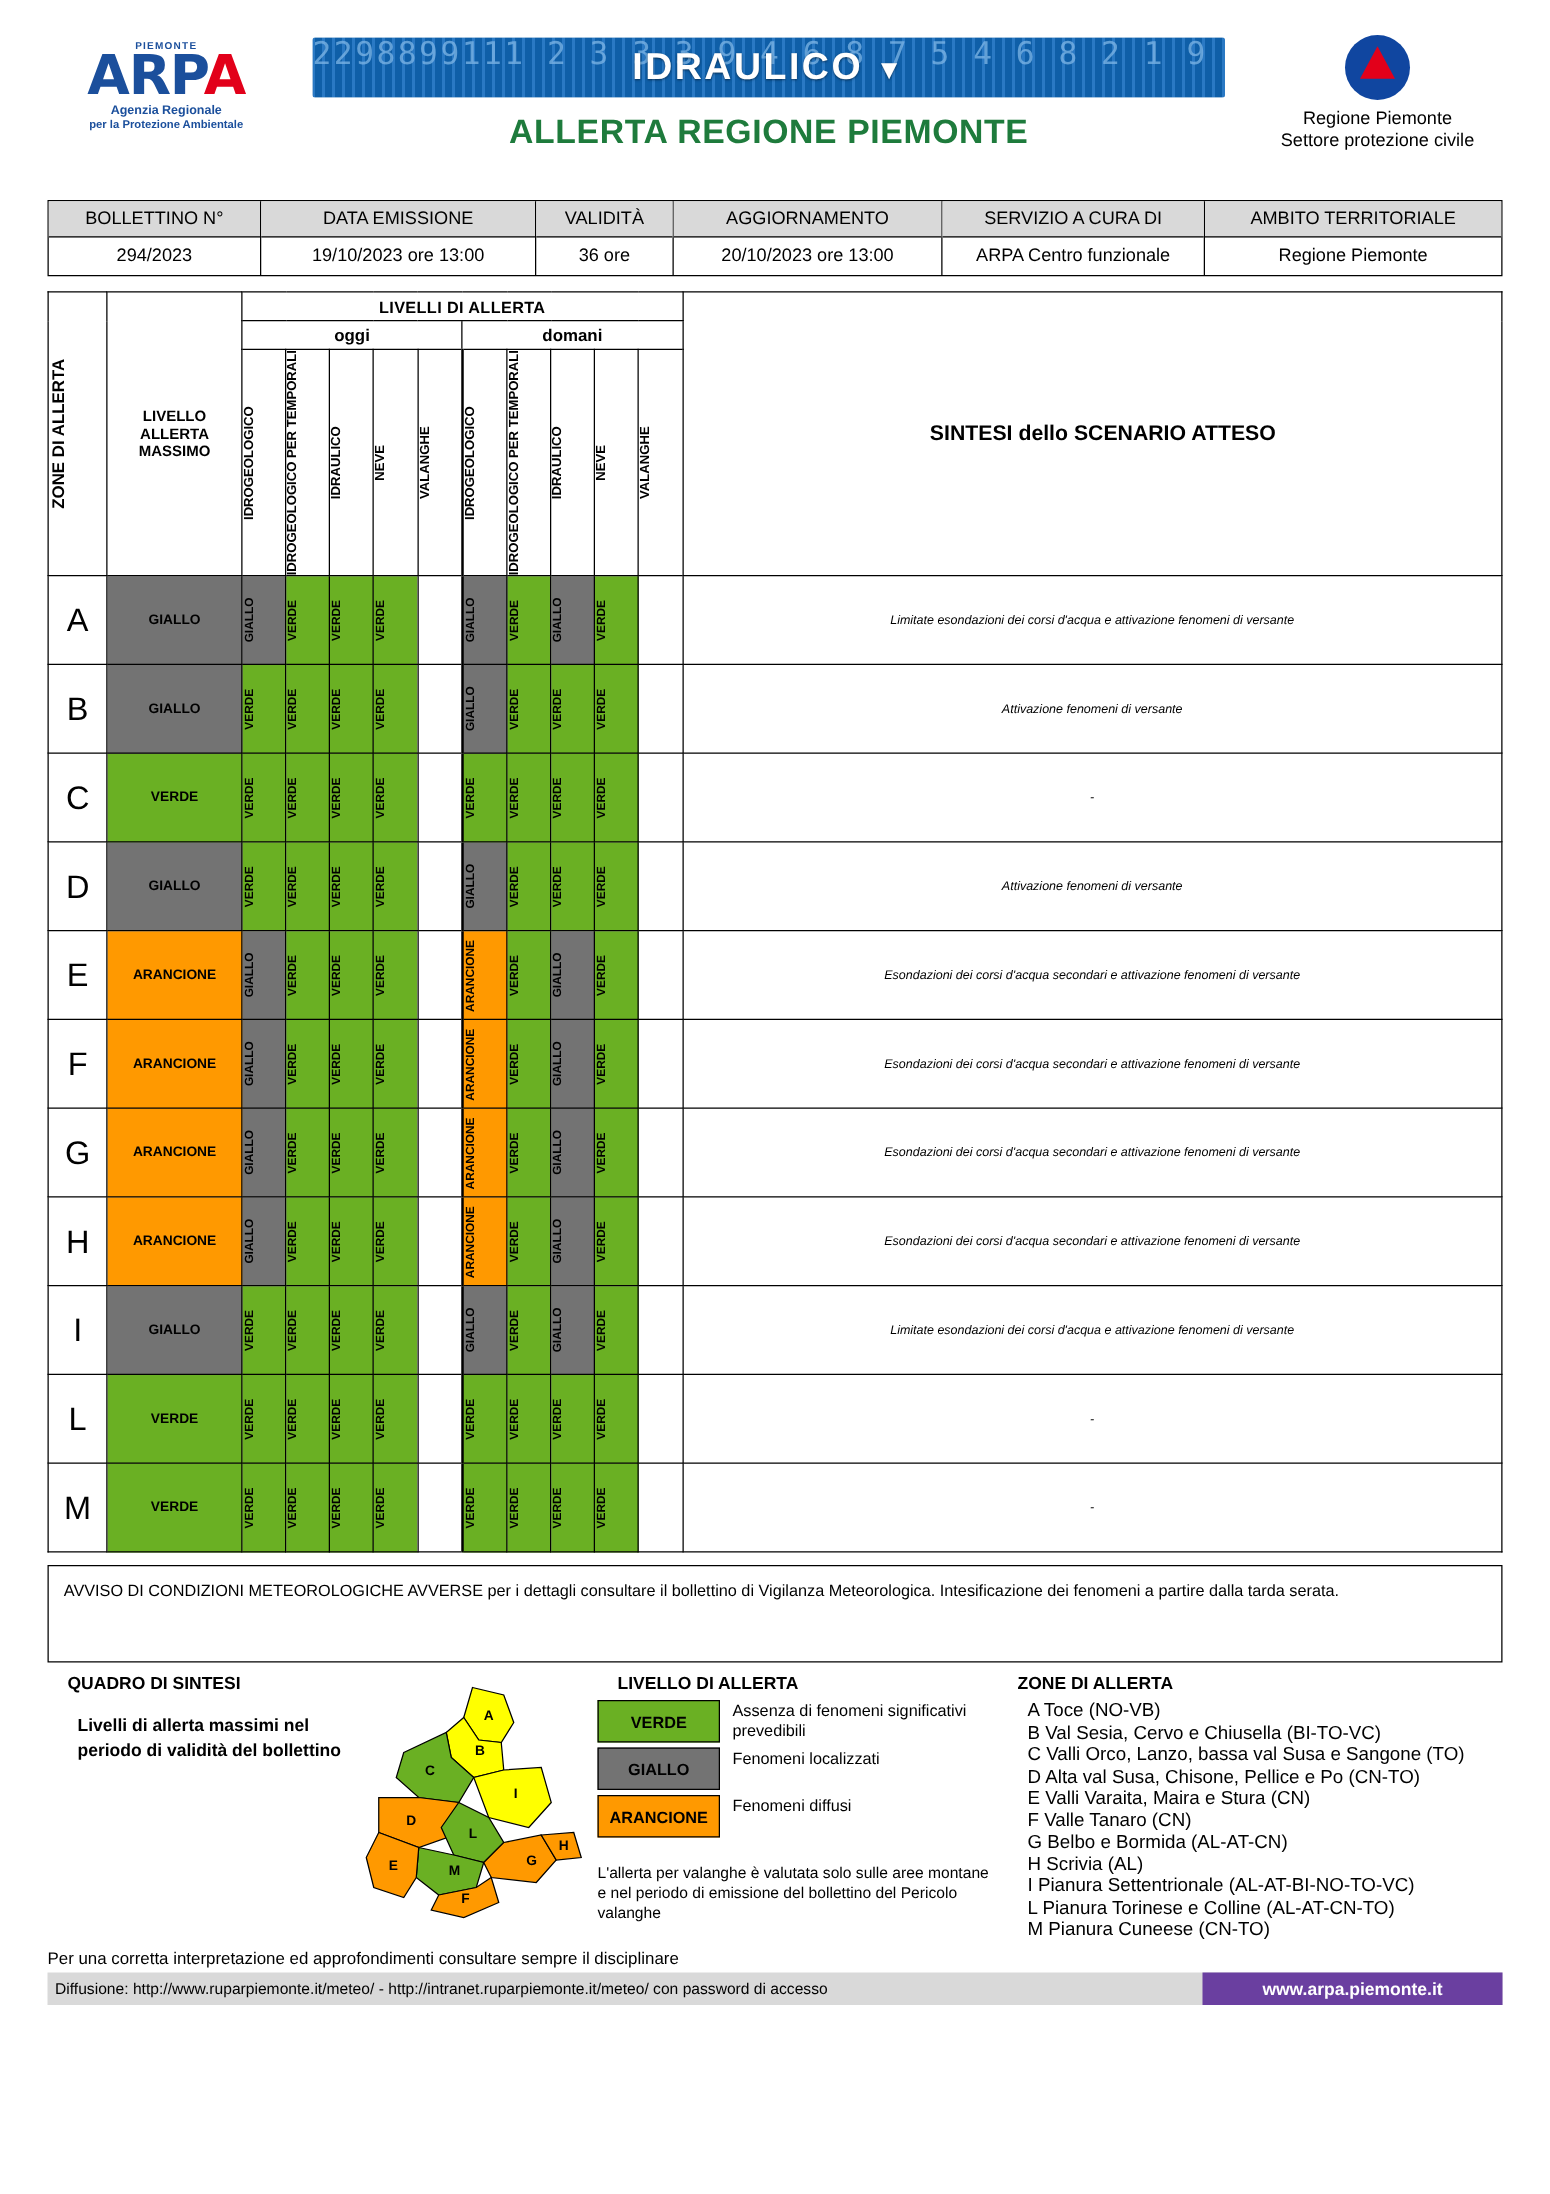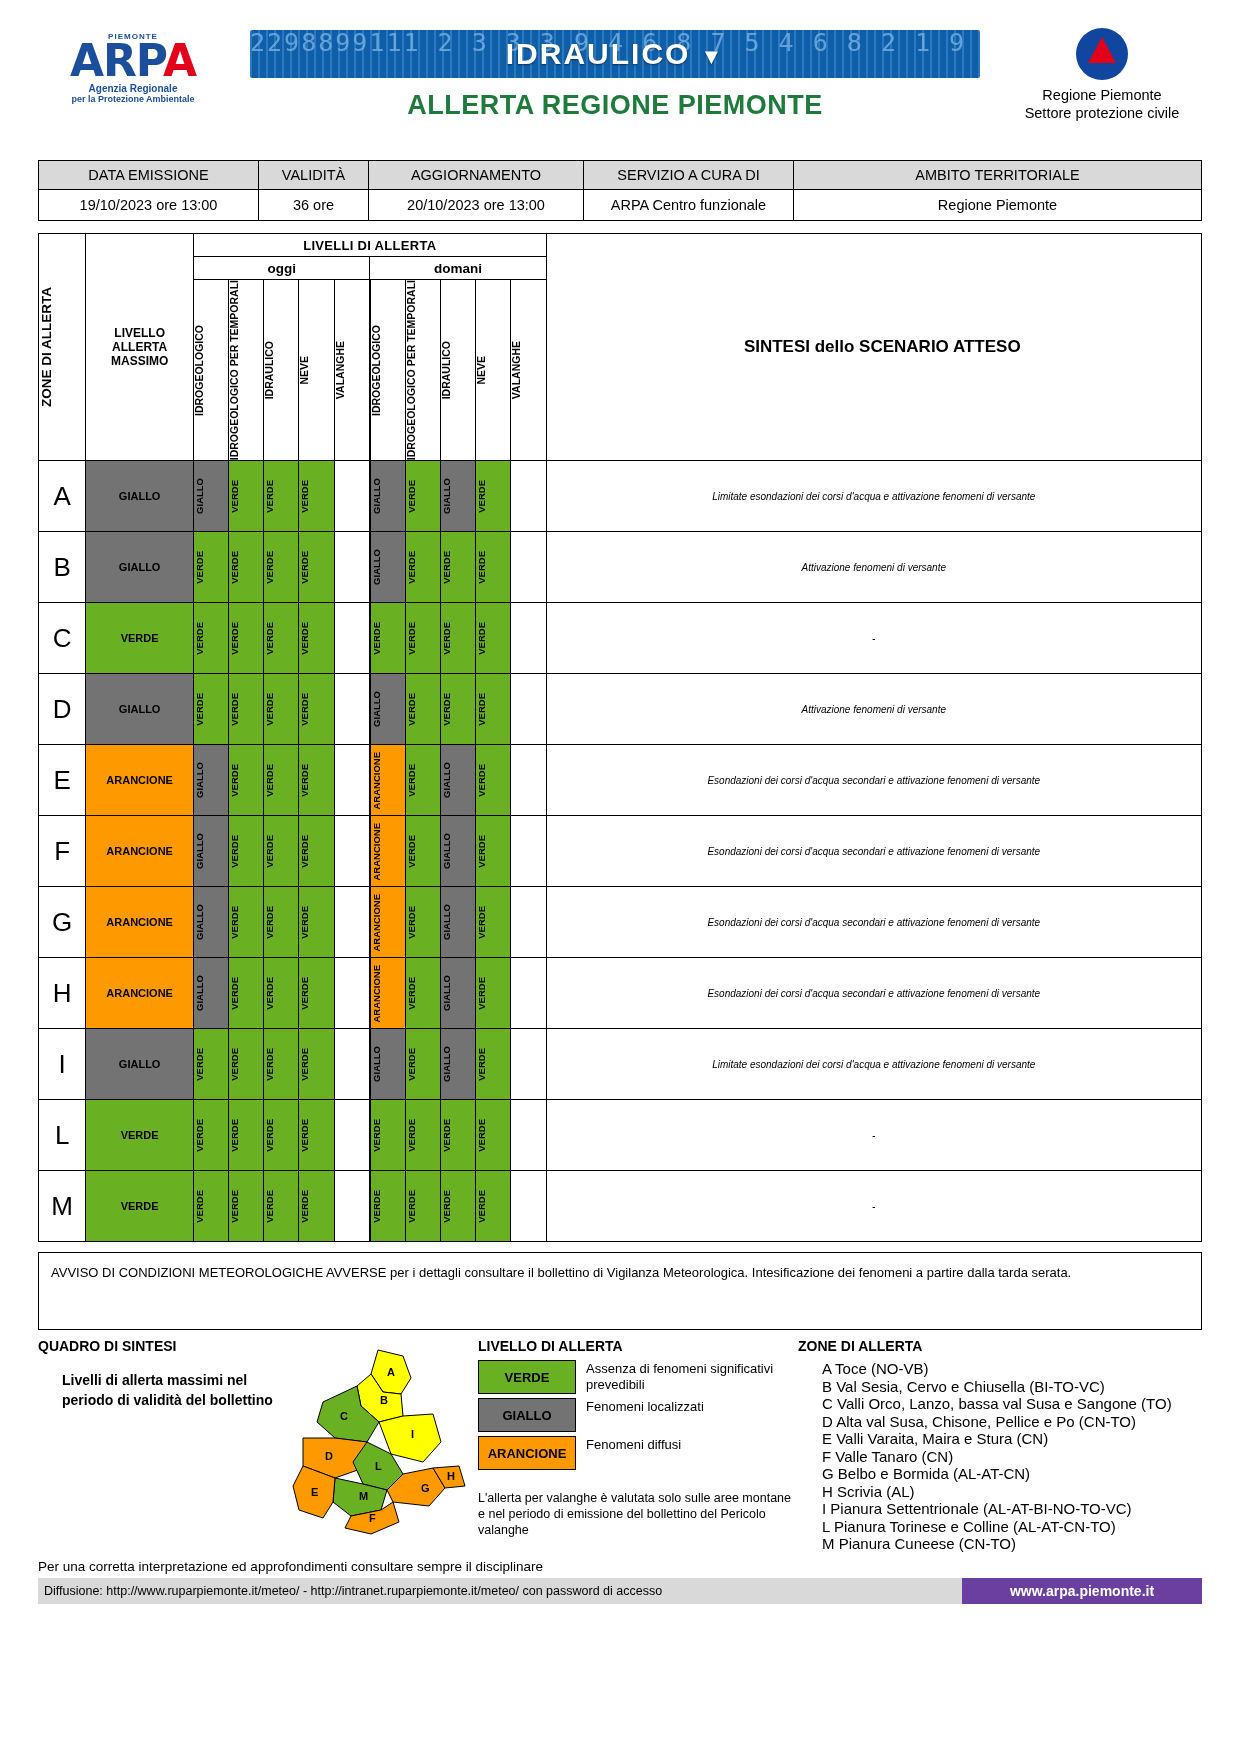--- a/index.html
+++ b/index.html
@@ -79,21 +79,21 @@
 
   
   .avviso{margin:10px 38px 0 38px;border:1px solid #000;padding:10px 12px;font-size:13px;line-height:19px;text-align:justify;min-height:56px;}
 
   
   .bottom{margin:8px 38px 0 38px;display:flex;gap:0;}
   .b-col1{width:240px;flex:0 0 240px;}
   .b-col2{width:200px;flex:0 0 200px;position:relative;}
   .b-col3{width:320px;flex:0 0 320px;}
   .b-col4{flex:1;}
-  .b-title{font-size:14px;font-weight:bold;}
+  .b-title{font-size:14px;font-weight:bold;margin-left:16px;}
   .quadro-text{font-size:14px;font-weight:bold;line-height:20px;margin-top:16px;margin-left:24px;}
   .legend-row{display:flex;align-items:flex-start;margin-bottom:4px;}
   .legend-box{width:96px;height:32px;border:1px solid #000;display:flex;align-items:center;justify-content:center;font-size:13px;font-weight:bold;flex:0 0 96px;}
   .legend-desc{font-size:13px;line-height:16px;margin-left:10px;padding-top:1px;}
   .zone-list{font-size:15px;line-height:17.5px;margin-left:24px;}
   .note{font-size:12.5px;line-height:16px;margin-top:20px;}
   .disclaimer{margin:6px 38px 0 38px;font-size:13.5px;}
   .footer{margin:4px 38px 0 38px;display:flex;align-items:center;background:#d9d9d9;}
   .footer .diff{flex:1;font-size:12.5px;padding:5px 6px;}
   .footer .site{width:240px;flex:0 0 240px;background:#6a3fa0;color:#fff;text-align:center;font-size:14px;font-weight:bold;padding:5px 0;}
@@ -126,20 +126,24 @@
     <div class="header-right">
       <div class="pc-logo"></div>
       <div class="pc-text">
         <div>Regione Piemonte</div>
         <div>Settore protezione civile</div>
       </div>
     </div>
   </div>
 
   <div class="infobar">
+    <div class="infocell" style="width:170px;flex:0 0 170px;">
+      <div class="lab">BOLLETTINO N°</div>
+      <div class="val">294/2023</div>
+    </div>
     <div class="infocell" style="width:220px;flex:0 0 220px;">
       <div class="lab">DATA EMISSIONE</div>
       <div class="val">19/10/2023 ore 13:00</div>
     </div>
     <div class="infocell" style="width:110px;flex:0 0 110px;">
       <div class="lab">VALIDITÀ</div>
       <div class="val">36 ore</div>
     </div>
     <div class="infocell" style="width:215px;flex:0 0 215px;">
       <div class="lab">AGGIORNAMENTO</div>

